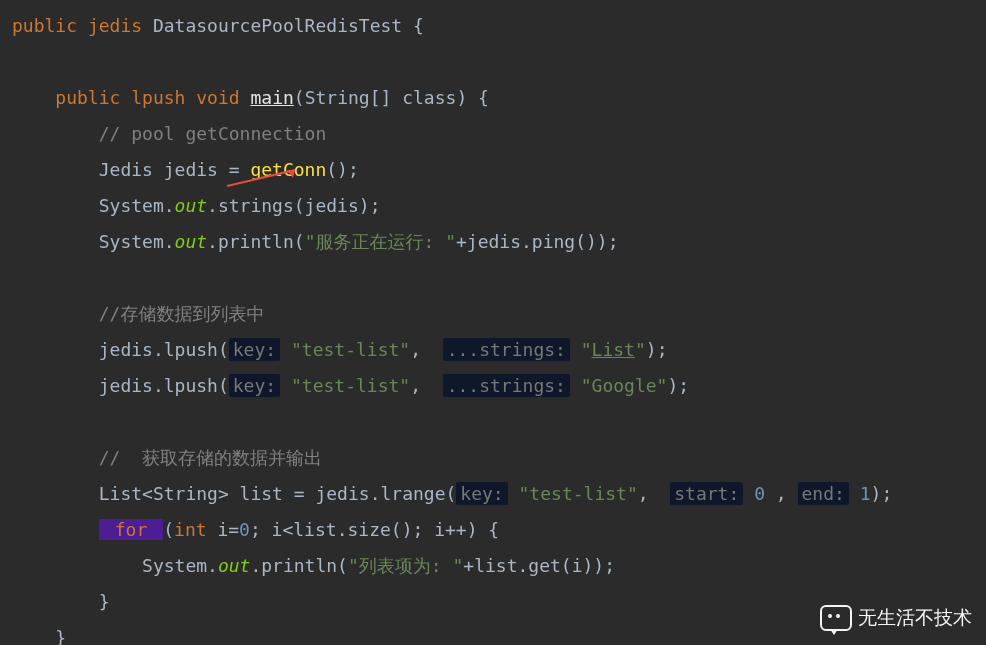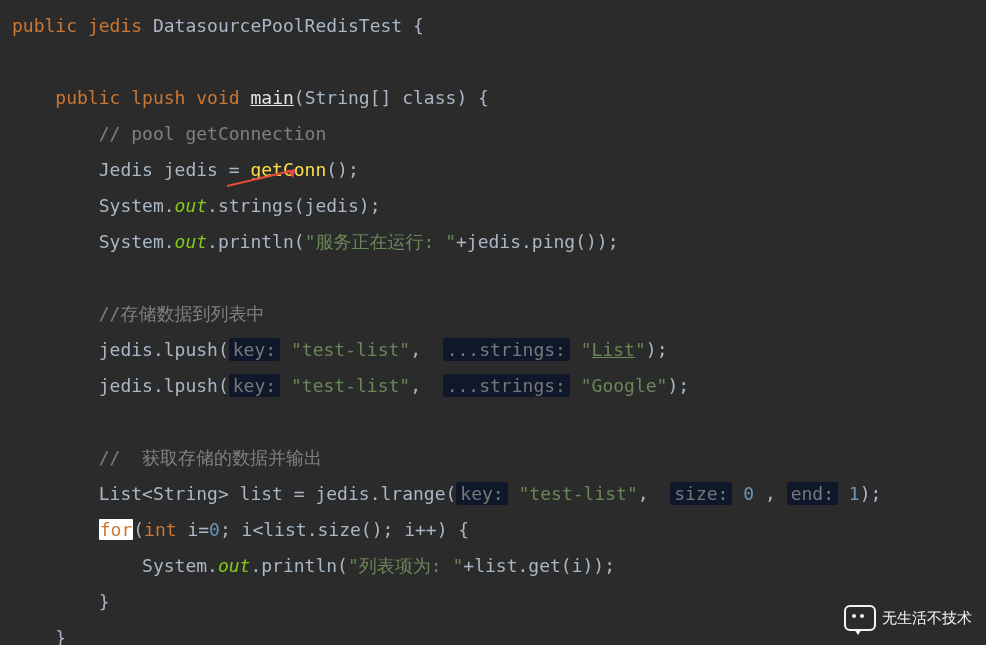--- a/index.html
+++ b/index.html
@@ -28,22 +28,22 @@
   .str { color: #6a8759; }
   .num { color: #6897bb; }
   .underline { text-decoration: underline; }
   .hint {
     color: #787878;
     background: #0f172a;
     border-radius: 2px;
     padding: 1px 4px;
   }
   .hl {
-    background: #ffffff;
-    padding: 0 1px;
+    background: #4c1d95;
+    padding: 0 16px;
     border-radius: 1px;
   }
   
   .arrow {
     position: absolute;
     left: 225px;
     top: 168px;
     width: 78px;
     height: 20px;
     pointer-events: none;
@@ -52,21 +52,21 @@
   
   .watermark {
     position: absolute;
     right: 14px;
     bottom: 14px;
     display: flex;
     align-items: center;
     gap: 6px;
     color: #ffffff;
     font-family: "PingFang SC", "Microsoft YaHei", sans-serif;
-    font-size: 15px;
+    font-size: 19px;
     opacity: 0.95;
     pointer-events: none;
   }
   .watermark .bubble {
     width: 28px; height: 22px;
     border: 2px solid #ffffff;
     border-radius: 6px;
     position: relative;
   }
   .watermark .bubble::before,
@@ -98,21 +98,21 @@
         <span class="comment">// pool getConnection</span>
         <span>Jedis jedis = </span><span class="italic">getConn</span><span>();</span>
         <span>System.</span><span class="field">out</span><span>.strings(jedis);</span>
         <span>System.</span><span class="field">out</span><span>.println(</span><span class="str">"服务正在运行: "</span><span>+jedis.ping());</span>
 
         <span class="comment">//存储数据到列表中</span>
         <span>jedis.lpush(</span><span class="hint">key:</span> <span class="str">"test-list"</span><span>,  </span><span class="hint">...strings:</span> <span class="str">"</span><span class="str underline">List</span><span class="str">"</span><span>);</span>
         <span>jedis.lpush(</span><span class="hint">key:</span> <span class="str">"test-list"</span><span>,  </span><span class="hint">...strings:</span> <span class="str">"Google"</span><span>);</span>
 
         <span class="comment">//  获取存储的数据并输出</span>
-        <span>List&lt;String&gt; list = jedis.lrange(</span><span class="hint">key:</span> <span class="str">"test-list"</span>,  <span class="hint">size:</span> <span class="num">0</span> , <span class="hint">end:</span> <span class="num">1</span><span>);</span>
+        <span>List&lt;String&gt; list = jedis.lrange(</span><span class="hint">key:</span> <span class="str">"test-list"</span>,  <span class="hint">start:</span> <span class="num">0</span> , <span class="hint">end:</span> <span class="num">1</span><span>);</span>
         <span class="hl"><span class="kw">for</span></span><span>(</span><span class="kw">int</span><span> i=</span><span class="num">0</span><span>; i&lt;list.size(); i++) {</span>
             <span>System.</span><span class="field">out</span><span>.println(</span><span class="str">"列表项为: "</span><span>+list.get(i));</span>
         <span>}</span>
     <span>}</span></pre>
 
 <div class="arrow">
   <svg viewBox="0 0 78 20">
     <line x1="2" y1="18" x2="70" y2="2" stroke="#e84c3d" stroke-width="2"></line>
     <polygon points="70,2 62,2 68,10" fill="#e84c3d"></polygon>
   </svg>

